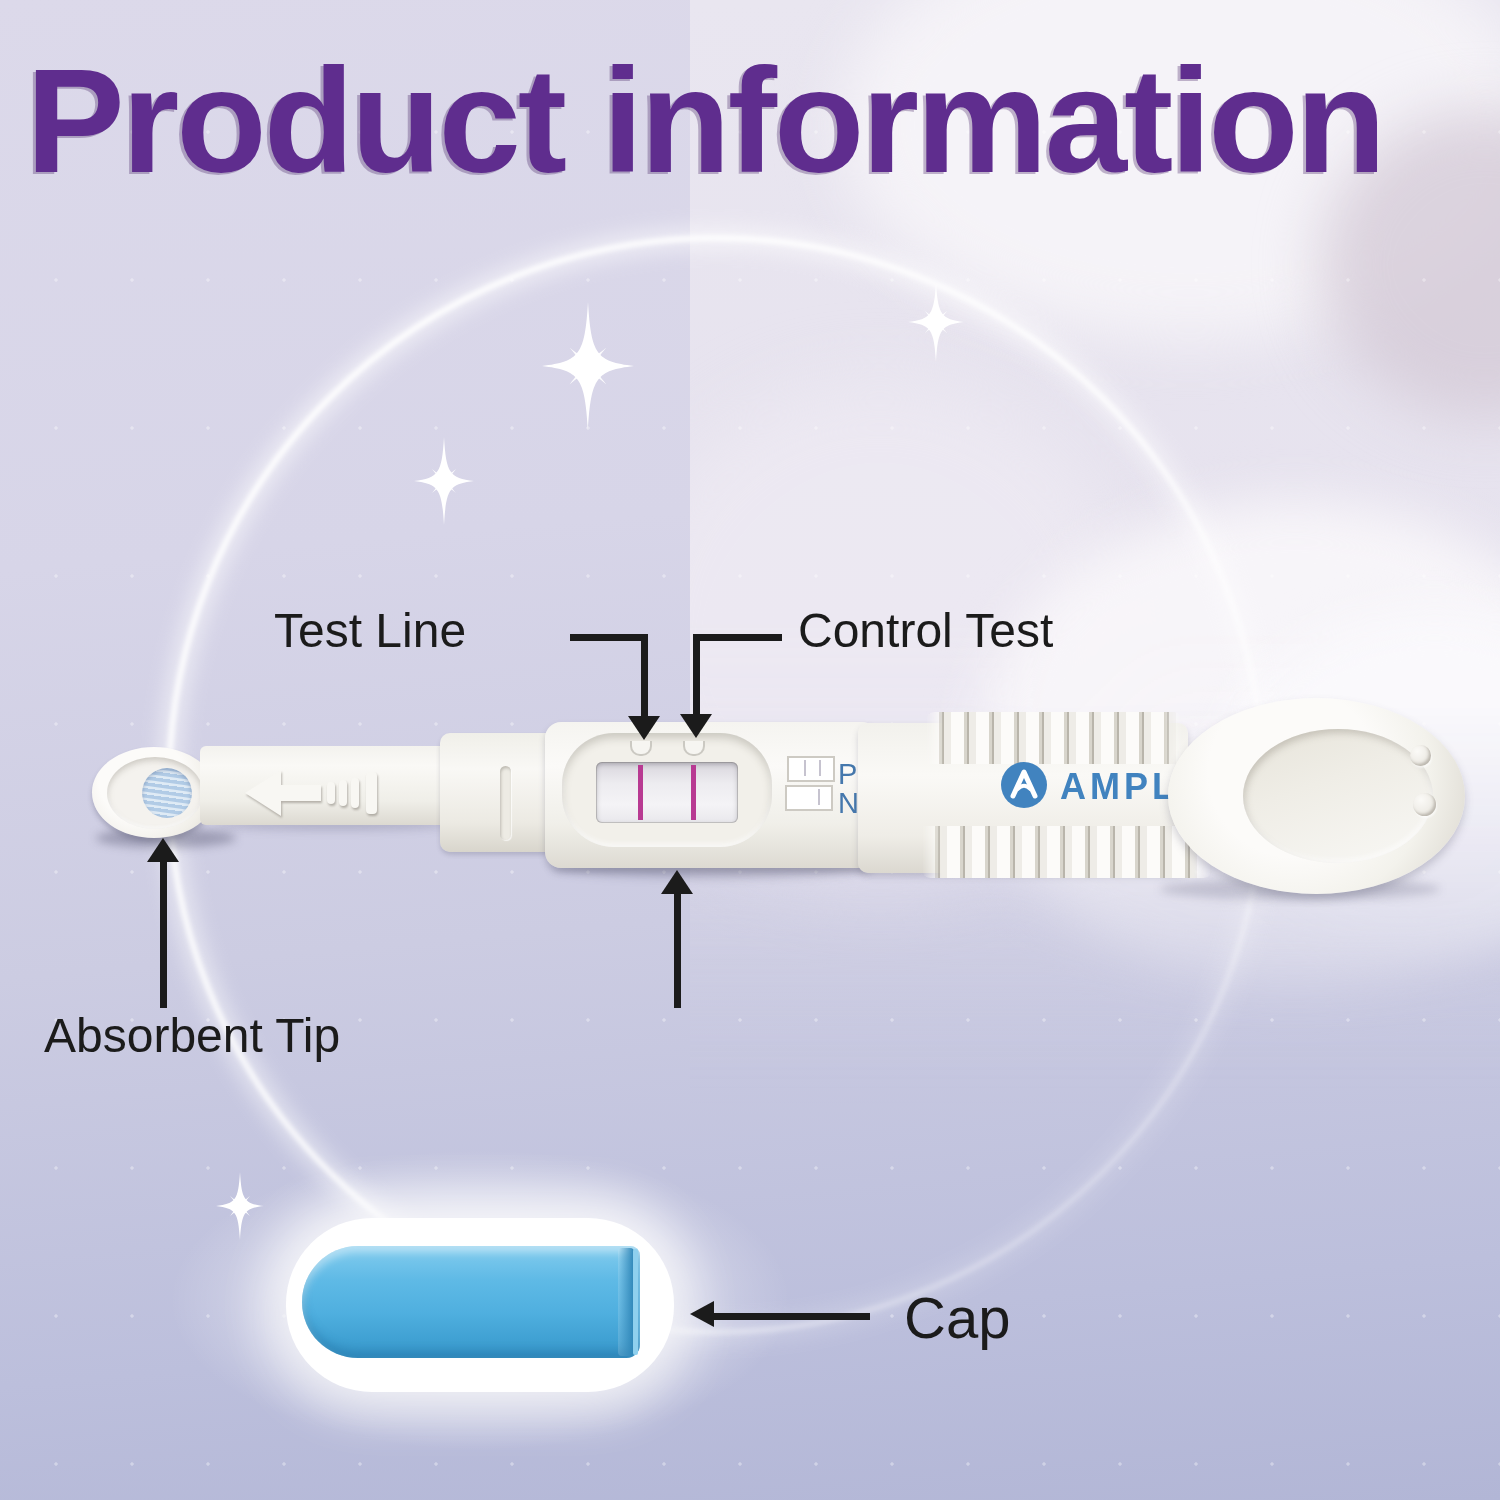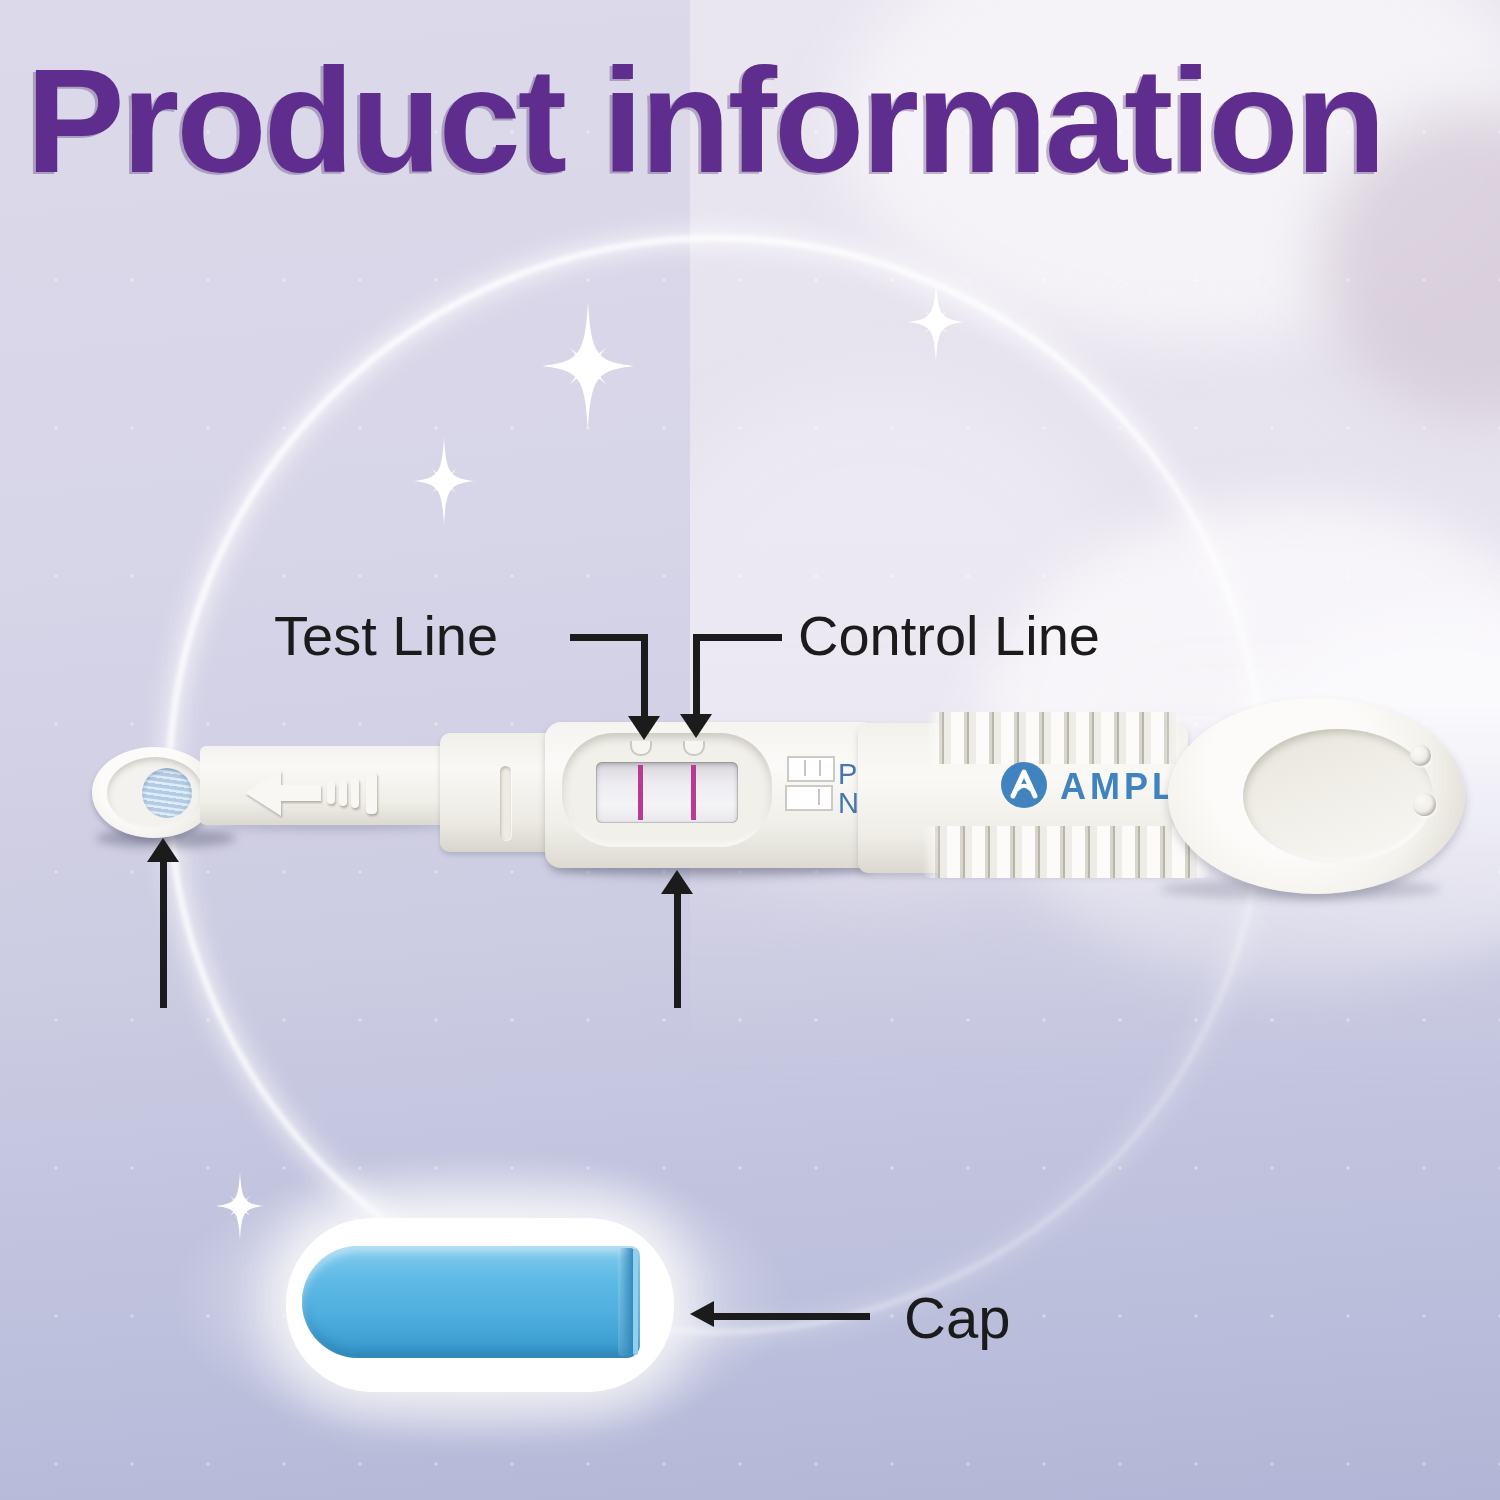--- a/index.html
+++ b/index.html
@@ -22,21 +22,21 @@
   .b5{left:530px;top:610px;width:430px;height:340px;background:rgba(250,249,252,.95);filter:blur(22px);}
   
   .dots{left:0;top:0;width:1500px;height:1500px;opacity:.42;pointer-events:none;
     background-image:radial-gradient(circle,rgba(255,255,255,.85) 1.3px,rgba(255,255,255,0) 2.1px);
     background-size:76px 148px;background-position:18px 58px;}
   .decor{left:0;top:0;width:1500px;height:1500px;pointer-events:none;}
   
   .title{left:26px;top:36px;font-size:148px;font-weight:bold;letter-spacing:-3px;
     color:#5f2d8e;white-space:nowrap;text-shadow:-3px 2px 0 rgba(58,24,92,.30);}
   
-  .lbl{font-size:56px;color:#1b1b1b;white-space:nowrap;}
+  .lbl{font-size:48px;color:#1b1b1b;white-space:nowrap;}
   .lnl{background:#1b1b1b;}
   .ah-down{width:0;height:0;border-left:16px solid transparent;border-right:16px solid transparent;border-top:24px solid #1b1b1b;}
   .ah-up{width:0;height:0;border-left:16px solid transparent;border-right:16px solid transparent;border-bottom:24px solid #1b1b1b;}
   .ah-left{width:0;height:0;border-top:13px solid transparent;border-bottom:13px solid transparent;border-right:24px solid #1b1b1b;}
   
   .shadow{border-radius:50%;filter:blur(5px);}
   .tip{left:92px;top:747px;width:124px;height:91px;border-radius:50%;
     background:radial-gradient(circle at 40% 35%,#fcfbf9 45%,#f1efe9 70%,#dddad1 95%);
     box-shadow:0 4px 5px rgba(80,80,105,.30);}
   .tip-rim{left:107px;top:757px;width:96px;height:72px;border-radius:50%;background:#f4f2ee;
@@ -214,25 +214,26 @@
     <div class="abs paddle-dip"></div>
     <div class="abs bump" style="left:1410px;top:745px;width:21px;height:21px;"></div>
     <div class="abs bump" style="left:1413px;top:793px;width:23px;height:23px;"></div>
   </div>
 
   <div class="abs lbl" style="left:274px;top:603px;">Test Line</div>
   <div class="abs lnl" style="left:570px;top:634px;width:78px;height:7px;"></div>
   <div class="abs lnl" style="left:641px;top:634px;width:7px;height:86px;"></div>
   <div class="abs ah-down" style="left:628px;top:716px;"></div>
 
-  <div class="abs lbl" style="left:798px;top:603px;">Control Line</div>
+  <div class="abs lbl" style="left:798px;top:603px;">Control Test</div>
   <div class="abs lnl" style="left:696px;top:634px;width:86px;height:7px;"></div>
   <div class="abs lnl" style="left:693px;top:634px;width:7px;height:84px;"></div>
   <div class="abs ah-down" style="left:680px;top:714px;"></div>
 
+  <div class="abs lbl" style="left:44px;top:1008px;">Absorbent Tip</div>
   <div class="abs ah-up" style="left:147px;top:838px;"></div>
   <div class="abs lnl" style="left:160px;top:860px;width:7px;height:148px;"></div>
 
   <div class="abs ah-up" style="left:661px;top:870px;"></div>
   <div class="abs lnl" style="left:674px;top:892px;width:7px;height:116px;"></div>
 
   <div class="abs cap-box"></div>
   <div class="abs cap-blue"></div>
   <div class="abs cap-edge"></div>
   <div class="abs cap-rim"></div>

